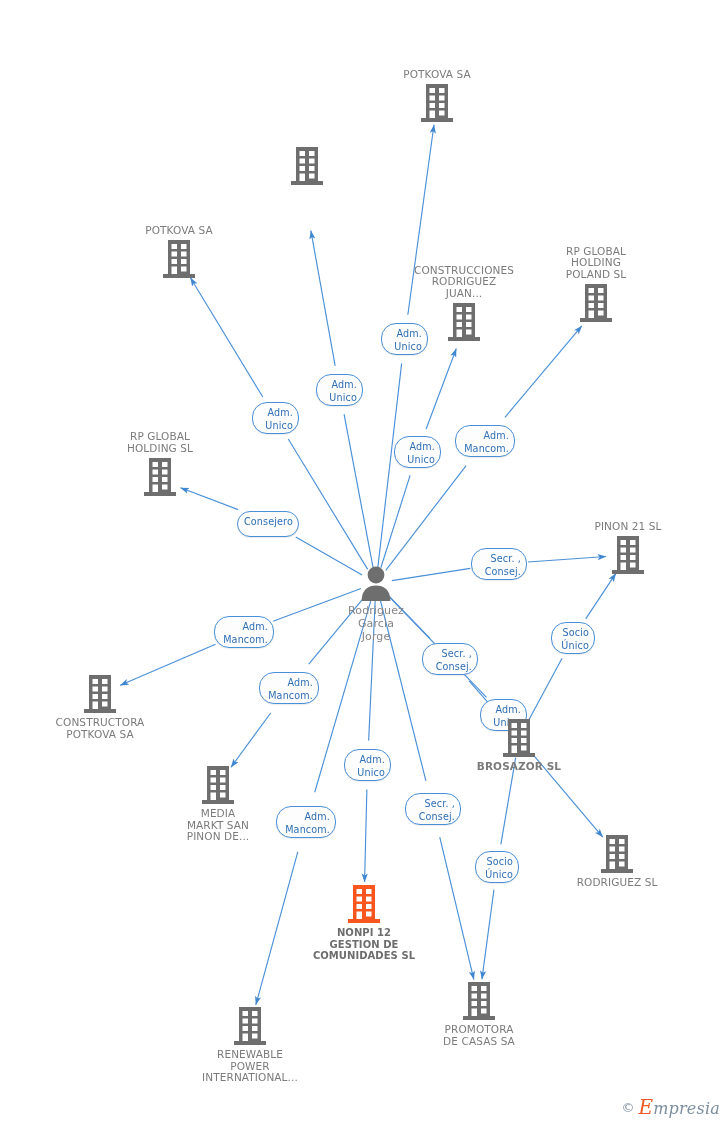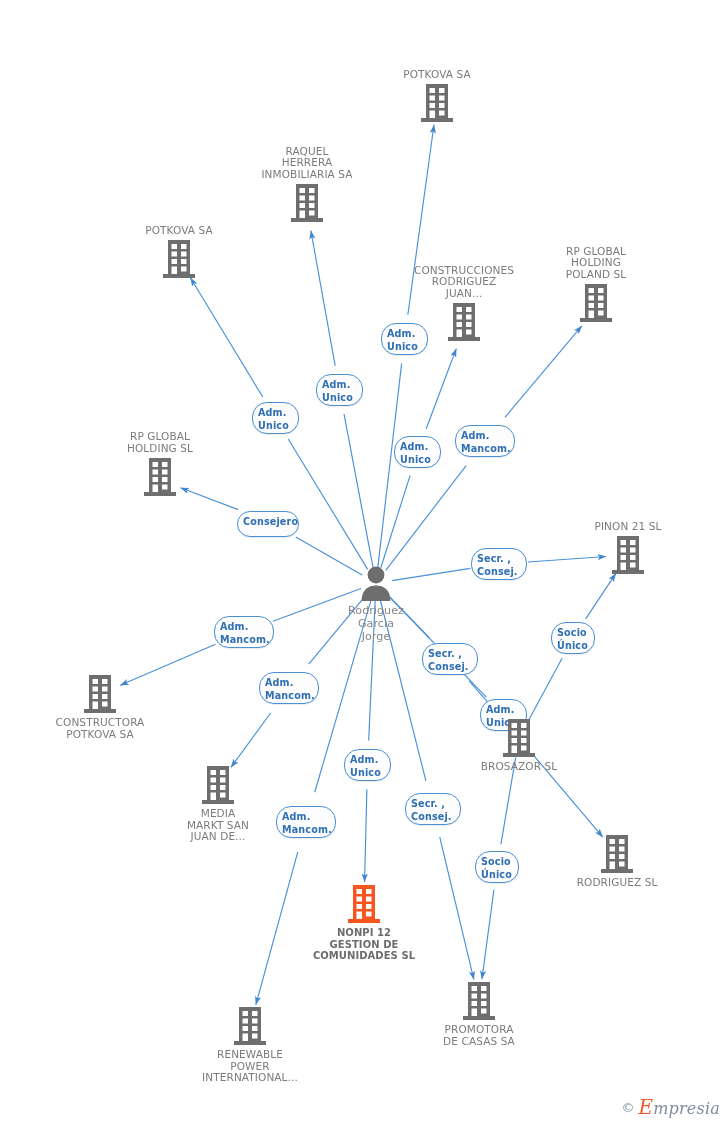--- a/index.html
+++ b/index.html
@@ -58,26 +58,25 @@
   
   .elabel{
     position:absolute;
     box-sizing:border-box;
     background:#fdfdfd;
     border:1.3px solid #4a90d9;
     border-radius:15px;
     color:#2f6fb5;
     font-size:9.6px;
     line-height:12.6px;
-    text-align:left;
+    text-align:right;
     padding:4px 5px 4px 5px;
     white-space:pre-line;
     box-shadow:0 1px 1px rgba(0,0,0,.08);
     letter-spacing:.15px;
-    font-weight:bold;
   }
   
   #watermark{
     position:absolute;
     right:8px;
     bottom:8px;
     display:flex;
     align-items:center;
     gap:4px;
     line-height:1;
@@ -190,23 +189,20 @@
             <rect x="19" y="5" width="5.5" height="5" fill="#ffffff"></rect>
             <rect x="9.5" y="12.5" width="5.5" height="5" fill="#ffffff"></rect>
             <rect x="19" y="12.5" width="5.5" height="5" fill="#ffffff"></rect>
             <rect x="9.5" y="20" width="5.5" height="5" fill="#ffffff"></rect>
             <rect x="19" y="20" width="5.5" height="5" fill="#ffffff"></rect>
             <rect x="9.5" y="27.5" width="5.5" height="7.5" fill="#ffffff"></rect>
             <rect x="19" y="27.5" width="5.5" height="5" fill="#ffffff"></rect>
           </svg></span>
       </div>
       <div class="node above" style="left: 307px; top: 145.5px;">
-        <span class="nlabel">RAQUEL
-HERRERA
-INMOBILIARIA SA</span>
         <span class="glyph"><svg width="34" height="40" viewBox="0 0 34 40" xmlns="http://www.w3.org/2000/svg" aria-hidden="true">
             <rect x="6" y="1" width="22" height="34" fill="#6e6e6e"></rect>
             <rect x="1" y="35" width="32" height="4" fill="#6e6e6e"></rect>
             <rect x="9.5" y="5" width="5.5" height="5" fill="#ffffff"></rect>
             <rect x="19" y="5" width="5.5" height="5" fill="#ffffff"></rect>
             <rect x="9.5" y="12.5" width="5.5" height="5" fill="#ffffff"></rect>
             <rect x="19" y="12.5" width="5.5" height="5" fill="#ffffff"></rect>
             <rect x="9.5" y="20" width="5.5" height="5" fill="#ffffff"></rect>
             <rect x="19" y="20" width="5.5" height="5" fill="#ffffff"></rect>
             <rect x="9.5" y="27.5" width="5.5" height="7.5" fill="#ffffff"></rect>
@@ -317,23 +313,23 @@
             <rect x="19" y="5" width="5.5" height="5" fill="#ffffff"></rect>
             <rect x="9.5" y="12.5" width="5.5" height="5" fill="#ffffff"></rect>
             <rect x="19" y="12.5" width="5.5" height="5" fill="#ffffff"></rect>
             <rect x="9.5" y="20" width="5.5" height="5" fill="#ffffff"></rect>
             <rect x="19" y="20" width="5.5" height="5" fill="#ffffff"></rect>
             <rect x="9.5" y="27.5" width="5.5" height="7.5" fill="#ffffff"></rect>
             <rect x="19" y="27.5" width="5.5" height="5" fill="#ffffff"></rect>
           </svg></span>
         <span class="nlabel">MEDIA
 MARKT SAN
-JUAN DE...</span>
-      </div>
-      <div class="node" style="left: 519px; top: 718px;">
+PINON DE...</span>
+      </div>
+      <div class="node" style="left: 519px; top: 718px; font-weight: bold;">
         <span class="glyph"><svg width="34" height="40" viewBox="0 0 34 40" xmlns="http://www.w3.org/2000/svg" aria-hidden="true">
             <rect x="6" y="1" width="22" height="34" fill="#6e6e6e"></rect>
             <rect x="1" y="35" width="32" height="4" fill="#6e6e6e"></rect>
             <rect x="9.5" y="5" width="5.5" height="5" fill="#ffffff"></rect>
             <rect x="19" y="5" width="5.5" height="5" fill="#ffffff"></rect>
             <rect x="9.5" y="12.5" width="5.5" height="5" fill="#ffffff"></rect>
             <rect x="19" y="12.5" width="5.5" height="5" fill="#ffffff"></rect>
             <rect x="9.5" y="20" width="5.5" height="5" fill="#ffffff"></rect>
             <rect x="19" y="20" width="5.5" height="5" fill="#ffffff"></rect>
             <rect x="9.5" y="27.5" width="5.5" height="7.5" fill="#ffffff"></rect>

